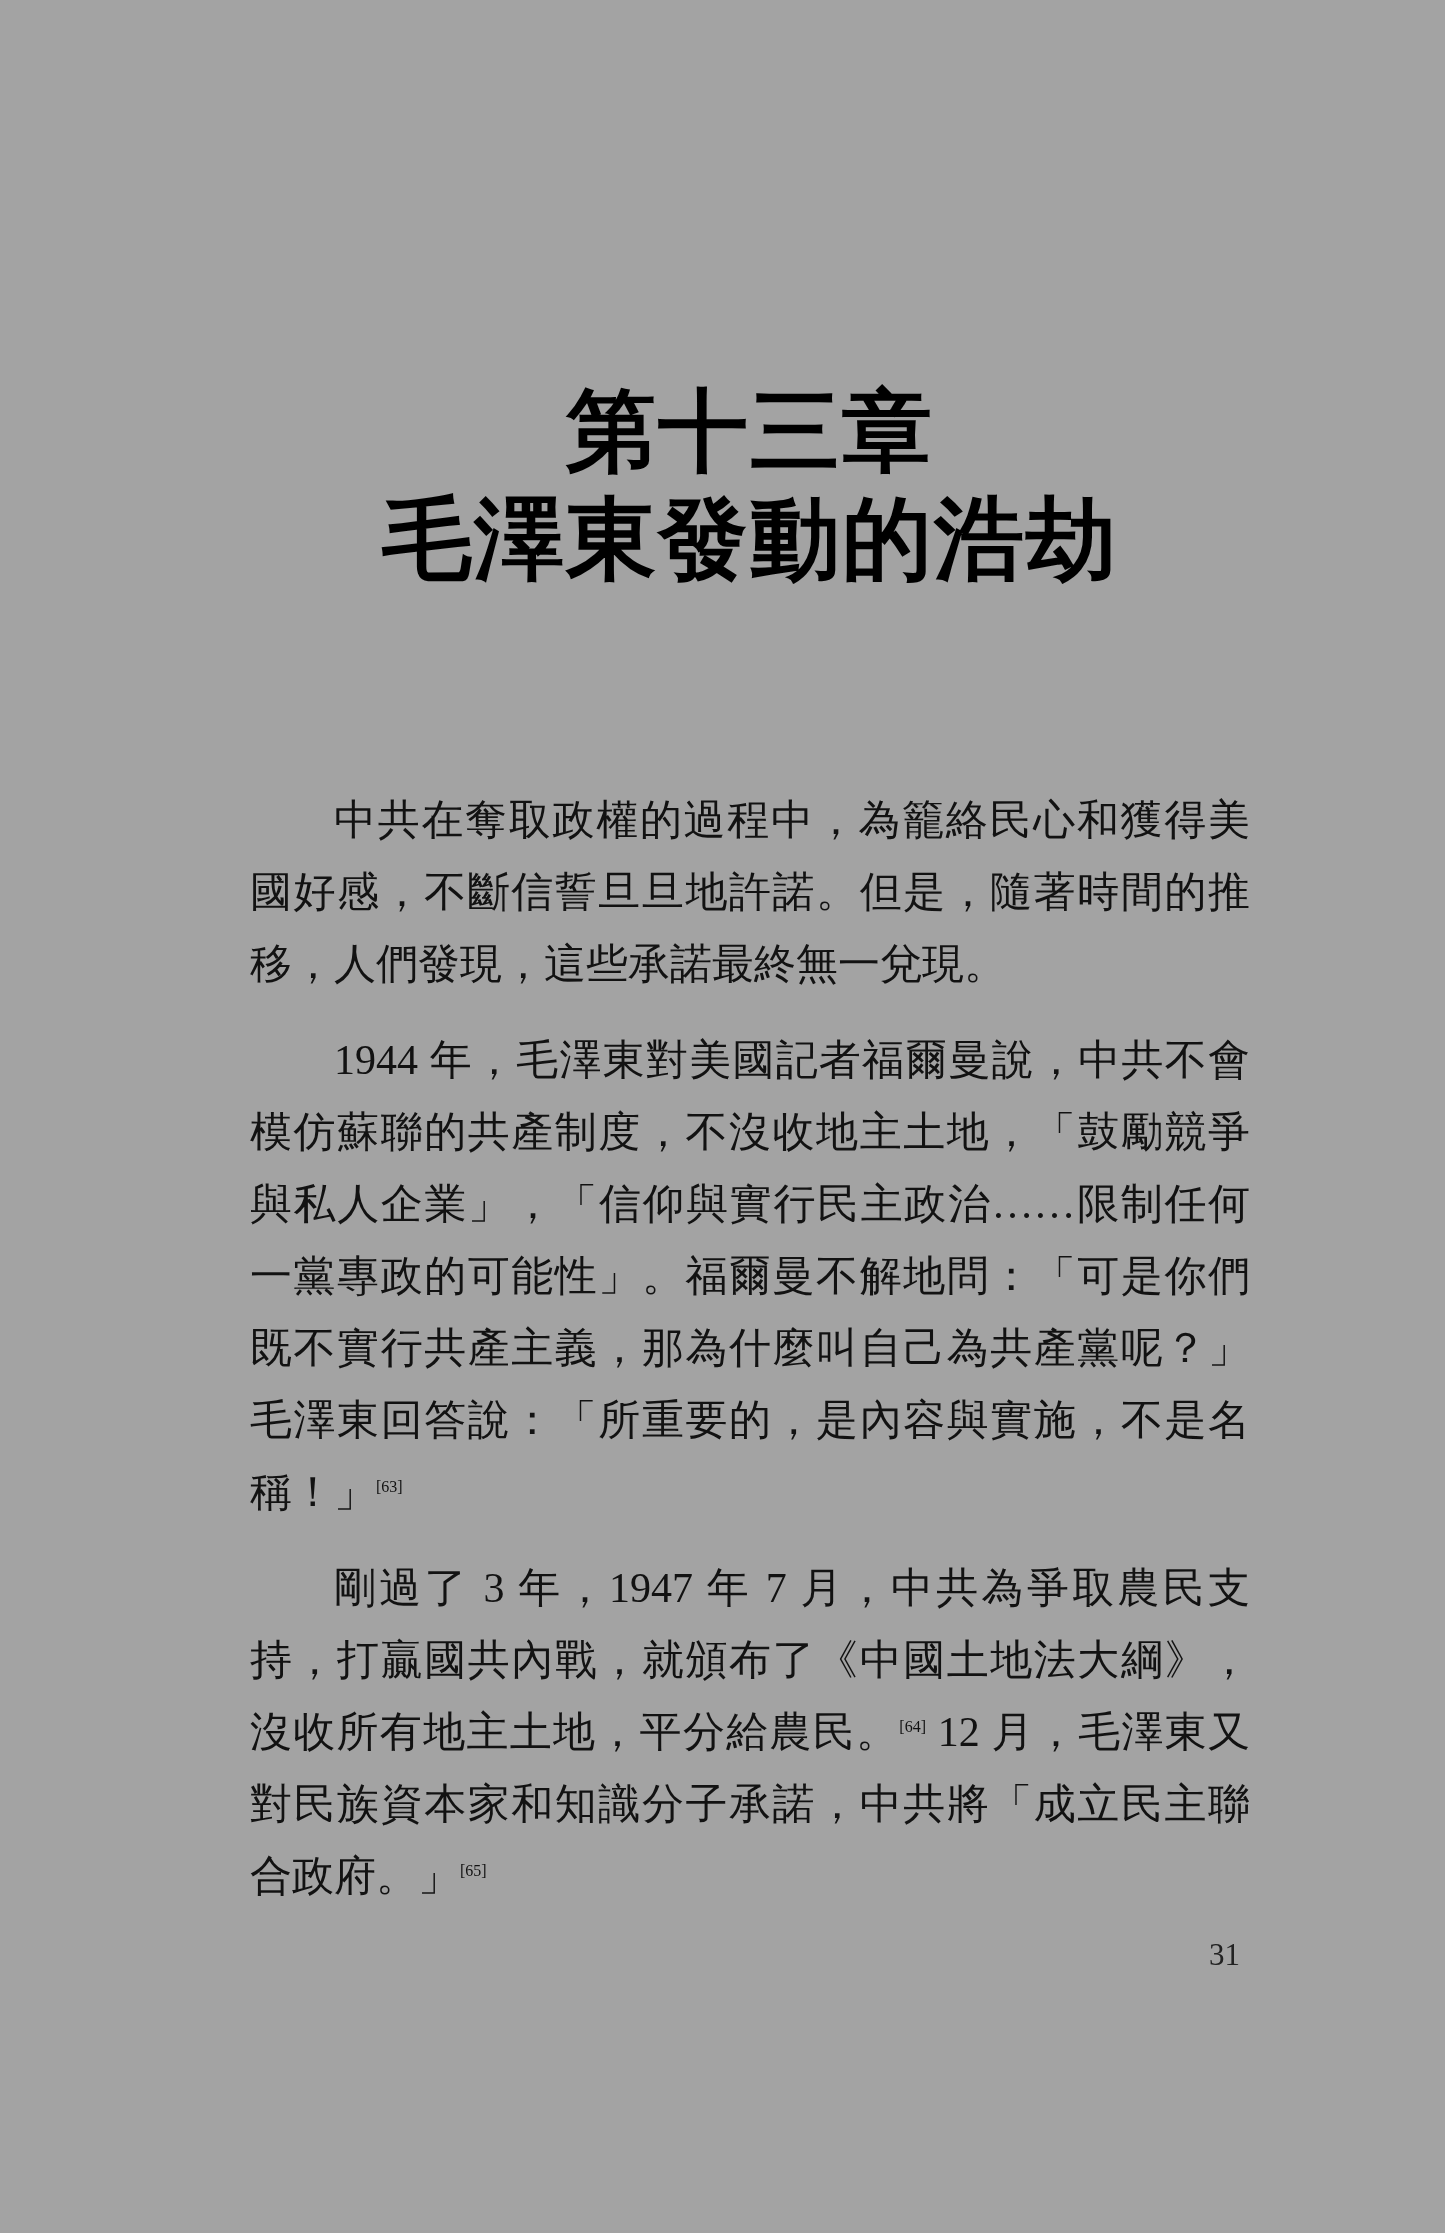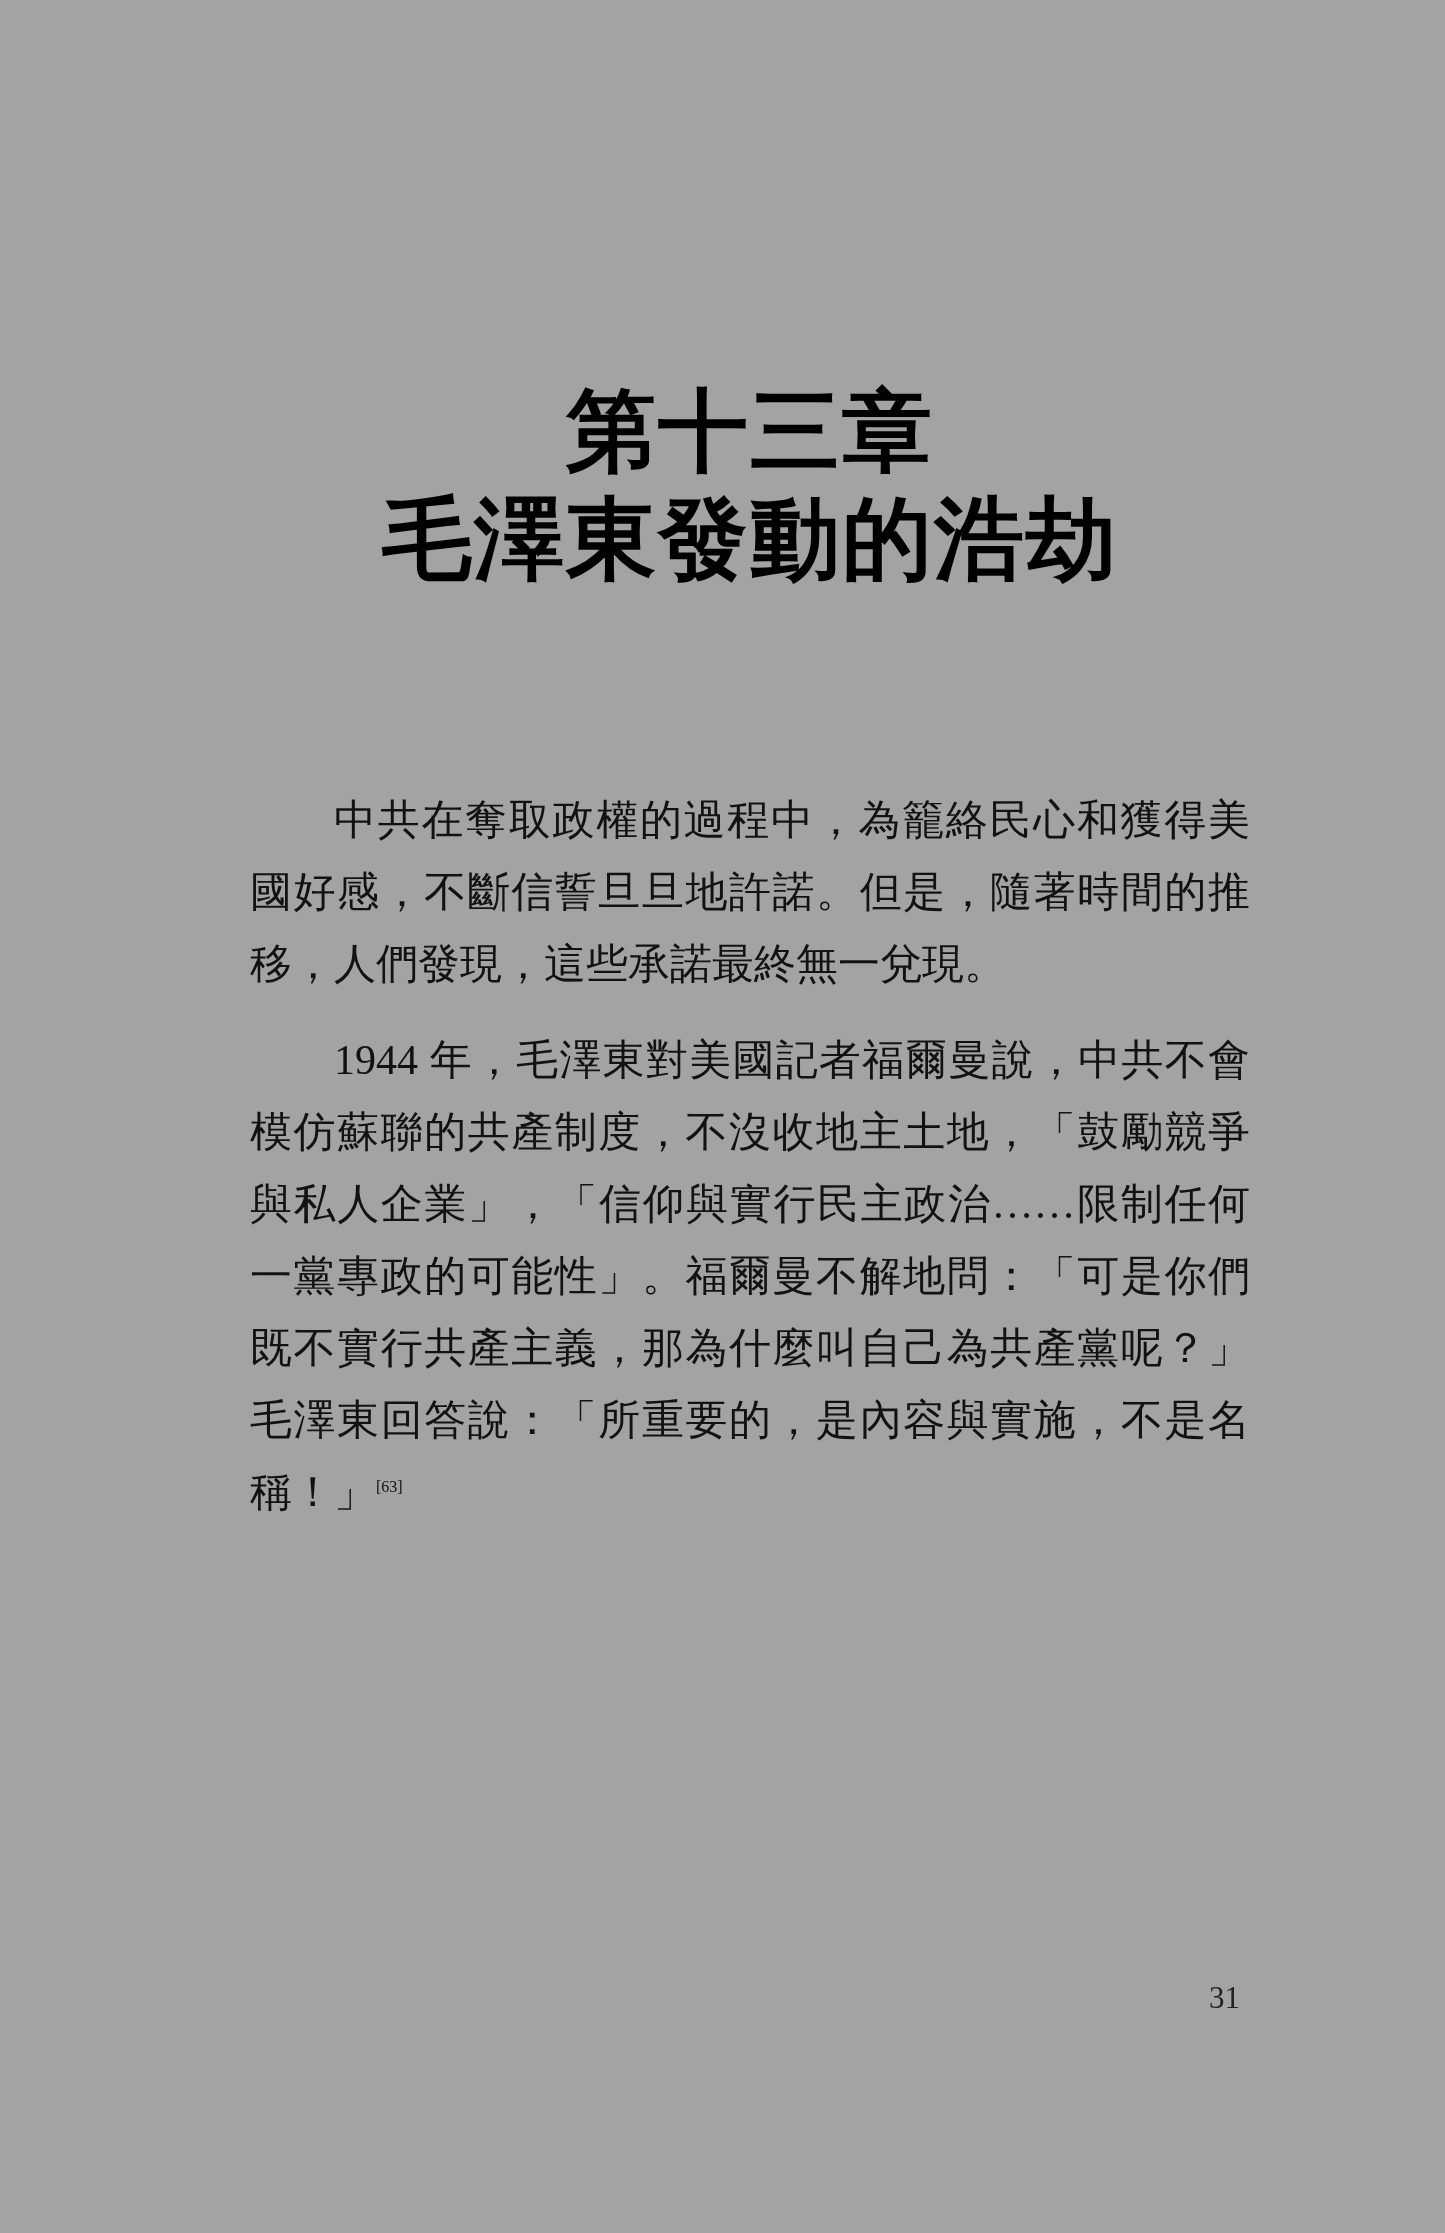--- a/index.html
+++ b/index.html
@@ -46,33 +46,34 @@
     text-indent: 2em;
   }
   .body-text sup {
     font-size: 16px;
     line-height: 0;
     vertical-align: 14px;
     letter-spacing: 0;
   }
   .page-number {
     position: absolute;
-    top: 1980px;
+    top: 1937px;
     right: 205px;
     font-size: 31px;
     color: #222222;
   }
 </style>
 </head>
 <body>
 
 <div class="page">
   <div class="text-block">
     <header class="chapter-header">
       <h1><span>第十三章</span><br><span>毛澤東發動的浩劫</span></h1>
     </header>
     <main class="body-text">
         <p>中共在奪取政權的過程中，為籠絡民心和獲得美國好感，不斷信誓旦旦地許諾。但是，隨著時間的推移，人們發現，這些承諾最終無一兌現。</p>
         <p>1944 年，毛澤東對美國記者福爾曼說，中共不會模仿蘇聯的共產制度，不沒收地主土地，「鼓勵競爭與私人企業」，「信仰與實行民主政治……限制任何一黨專政的可能性」。福爾曼不解地問：「可是你們既不實行共產主義，那為什麼叫自己為共產黨呢？」毛澤東回答說：「所重要的，是內容與實施，不是名稱！」<sup>[63]</sup></p>
+        <p>剛過了 3 年，1947 年 7 月，中共為爭取農民支持，打贏國共內戰，就頒布了《中國土地法大綱》，沒收所有地主土地，平分給農民。<sup>[64]</sup> 12 月，毛澤東又對民族資本家和知識分子承諾，中共將「成立民主聯合政府。」<sup>[65]</sup></p>
       </main>
   </div>
   <span class="page-number">31</span>
 </div>
 
 </body></html>

